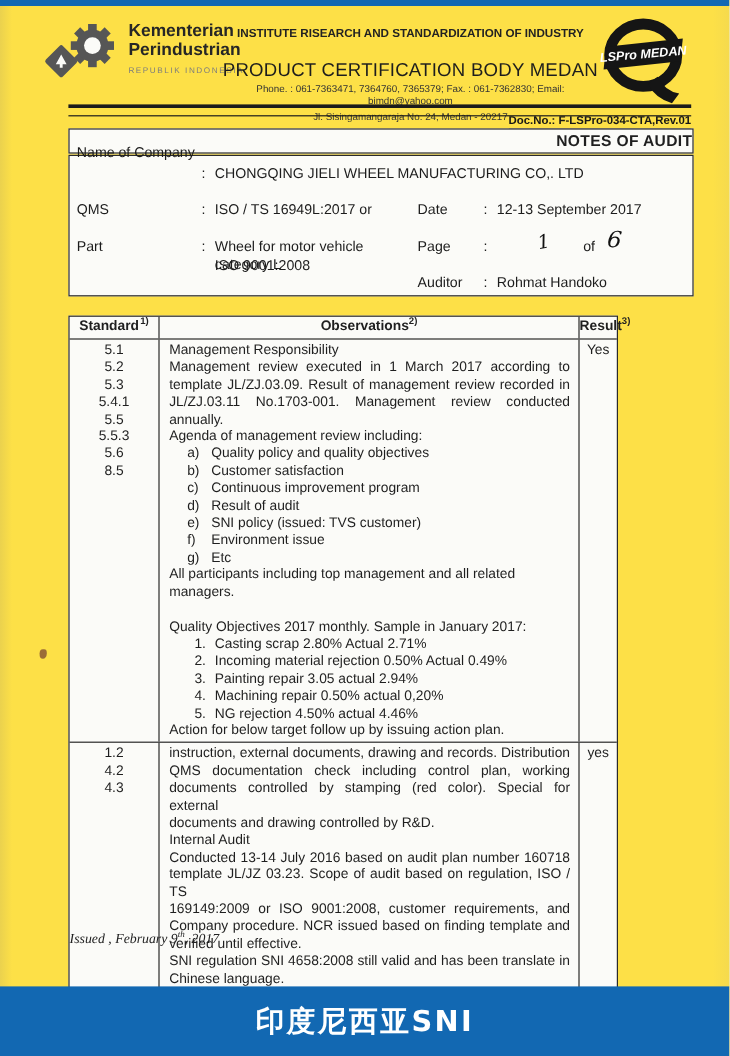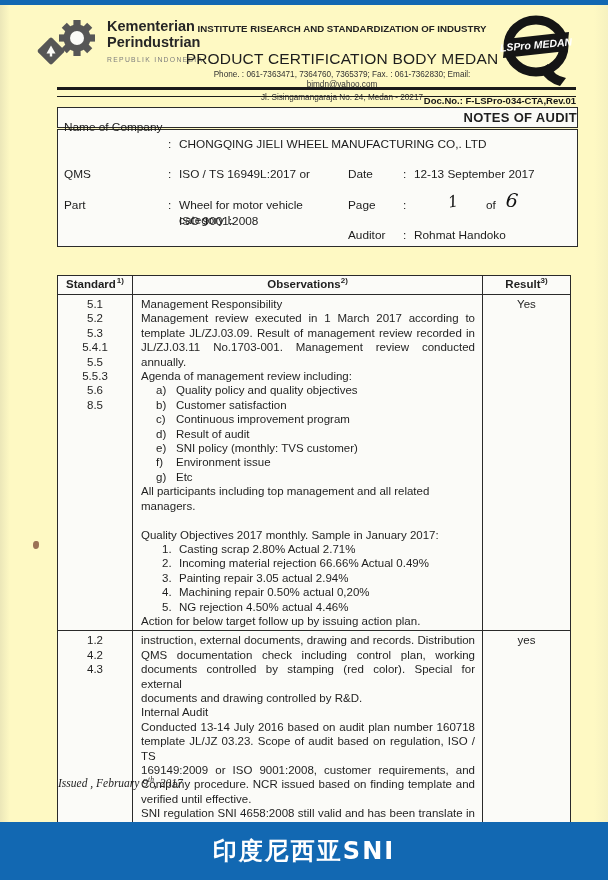--- a/index.html
+++ b/index.html
@@ -1,18 +1,18 @@
 <!DOCTYPE html>
 <html><head>
 <meta charset="utf-8">
 <style>
   html,body{margin:0;padding:0;background:#e8e8e8;}
   #page{
     position:relative;width:608px;height:880px;margin:0 auto;
-    background:#fef9c3;overflow:hidden;
+    background:#fde047;overflow:hidden;
     font-family:"Liberation Sans","DejaVu Sans",sans-serif;color:#1f1f1f;
   }
   
   #page::before{
     content:"";position:absolute;inset:0;pointer-events:none;
     background:
       linear-gradient(to right, rgba(120,120,120,.14) 0px, rgba(120,120,120,0) 10px),
       linear-gradient(to left, rgba(150,150,150,.08) 0px, rgba(150,150,150,0) 14px);
   }
   .topbar{position:absolute;left:0;top:0;width:608px;height:5px;}
@@ -38,22 +38,22 @@
   .titlebox{position:absolute;left:57px;top:107px;width:519px;height:19px;
     border:1.6px solid #2b2b2b;text-align:right;font-weight:bold;font-size:13px;
     line-height:19px;letter-spacing:.3px;background:#fbfbf8;}
   .infobox{position:absolute;left:57px;top:129px;width:519px;height:116px;
     border:1.6px solid #2b2b2b;background:#fbfbf8;}
   .fld{position:absolute;font-size:11.8px;white-space:nowrap;color:#1c1c1c;}
   .hand{font-family:"DejaVu Serif","Liberation Serif",serif;font-style:italic;
     font-size:16px;display:inline-block;transform:rotate(-10deg);color:#111;}
   .hand6{font-size:19px;transform:rotate(6deg);}
   
-  .tbl{position:absolute;left:57px;top:263px;width:514px;
-    border:1.6px solid #2a2a2a;font-size:11.5px;background:#fbfbf8;box-sizing:border-box;margin-top:12px;}
+  .tbl{position:absolute;left:57px;top:263px;width:458px;
+    border:1.6px solid #2a2a2a;font-size:11.5px;background:#fbfbf8;box-sizing:border-box;}
   .trh,.trow{display:grid;grid-template-columns:75px 350px auto;}
   .trh{border-bottom:1.4px solid #2a2a2a;font-weight:bold;height:18px;line-height:17px;text-align:center;}
   .trow + .trow{border-top:1.4px solid #2a2a2a;}
   .cell{box-sizing:border-box;}
   .cb{border-right:1.4px solid #2a2a2a;}
   .std-cell{text-align:center;padding-top:2px;padding-bottom:2px;}
   .std-line{line-height:14.4px;}
   .obs-cell{padding:2px 7px 2px 8px;}
   .ol{line-height:14.4px;}
   .ol-j{text-align:justify;text-align-last:justify;}
@@ -191,40 +191,40 @@
             <div class="ol ol-la">
               <div class="marker">c)</div>
               <div class="ltext">Continuous improvement program</div>
             </div>
             <div class="ol ol-la">
               <div class="marker">d)</div>
               <div class="ltext">Result of audit</div>
             </div>
             <div class="ol ol-la">
               <div class="marker">e)</div>
-              <div class="ltext">SNI policy (monthly: TVS customer)</div>
+              <div class="ltext">SNI policy (issued: TVS customer)</div>
             </div>
             <div class="ol ol-la">
               <div class="marker">f)</div>
               <div class="ltext">Environment issue</div>
             </div>
             <div class="ol ol-la">
               <div class="marker">g)</div>
               <div class="ltext">Etc</div>
             </div>
             <div class="ol ol-n">All participants including top management and all related managers.</div>
             <div class="ol ol-b">&nbsp;</div>
             <div class="ol ol-n">Quality Objectives 2017 monthly. Sample in January 2017:</div>
             <div class="ol ol-ln">
               <div class="marker">1.</div>
               <div class="ltext">Casting scrap 2.80% Actual 2.71%</div>
             </div>
             <div class="ol ol-ln">
               <div class="marker">2.</div>
-              <div class="ltext">Incoming material rejection 66.66% Actual 0.49%</div>
+              <div class="ltext">Incoming material rejection 0.50% Actual 0.49%</div>
             </div>
             <div class="ol ol-ln">
               <div class="marker">3.</div>
               <div class="ltext">Painting repair 3.05 actual 2.94%</div>
             </div>
             <div class="ol ol-ln">
               <div class="marker">4.</div>
               <div class="ltext">Machining repair 0.50% actual 0,20%</div>
             </div>
             <div class="ol ol-ln">

